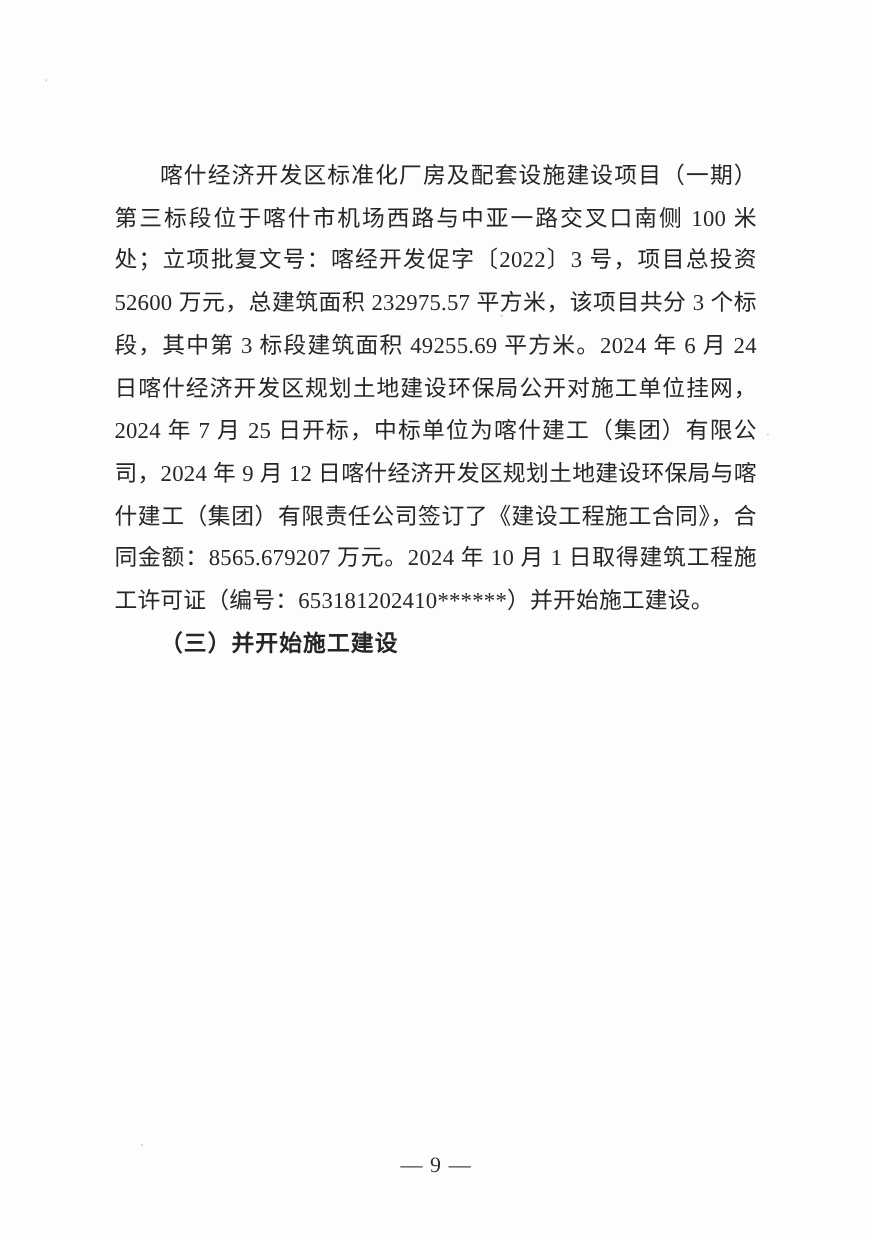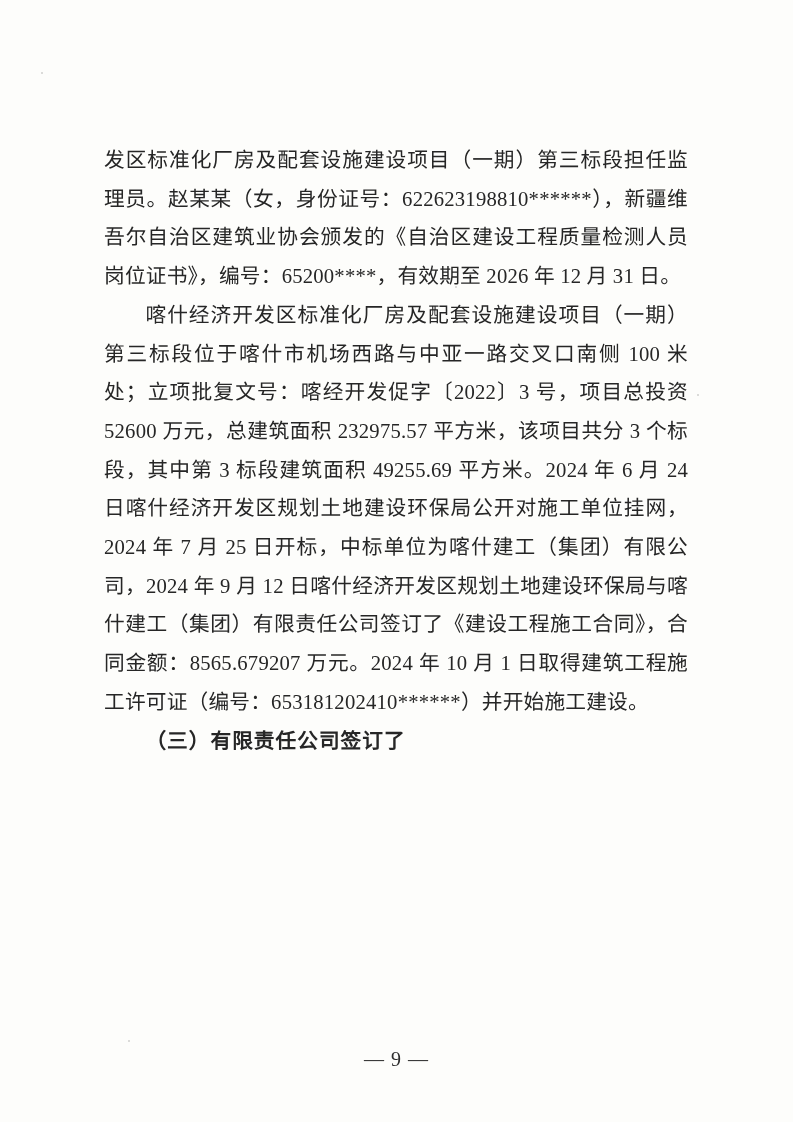--- a/index.html
+++ b/index.html
@@ -66,19 +66,18 @@
 </head>
 <body>
 
 <div class="page">
   <div class="speckle sp1"></div>
   <div class="speckle sp2"></div>
   <div class="speckle sp3"></div>
   <div class="speckle sp4"></div>
 
   <div class="doc-body" id="doc-body">
-      <p class="para">发区标准化厂房及配套设施建设项目（一期）第三标段担任监理员。赵某某（女，身份证号：622623198810******），新疆维吾尔自治区建筑业协会颁发的《自治区建设工程质量检测人员岗位证书》，编号：65200****，有效期至 2026 年 12 月 31 日。</p>
       <p class="para indent">喀什经济开发区标准化厂房及配套设施建设项目（一期）第三标段位于喀什市机场西路与中亚一路交叉口南侧 100 米处；立项批复文号：喀经开发促字〔2022〕3 号，项目总投资 52600 万元，总建筑面积 232975.57 平方米，该项目共分 3 个标段，其中第 3 标段建筑面积 49255.69 平方米。2024 年 6 月 24 日喀什经济开发区规划土地建设环保局公开对施工单位挂网，2024 年 7 月 25 日开标，中标单位为喀什建工（集团）有限公司，2024 年 9 月 12 日喀什经济开发区规划土地建设环保局与喀什建工（集团）有限责任公司签订了《建设工程施工合同》，合同金额：8565.679207 万元。2024 年 10 月 1 日取得建筑工程施工许可证（编号：653181202410******）并开始施工建设。</p>
-      <p class="heading">（三）有限责任公司签订了</p>
+      <p class="heading">（三）并开始施工建设</p>
     </div>
 
   <div class="page-number">— 9 —</div>
 </div>
 
 </body></html>

